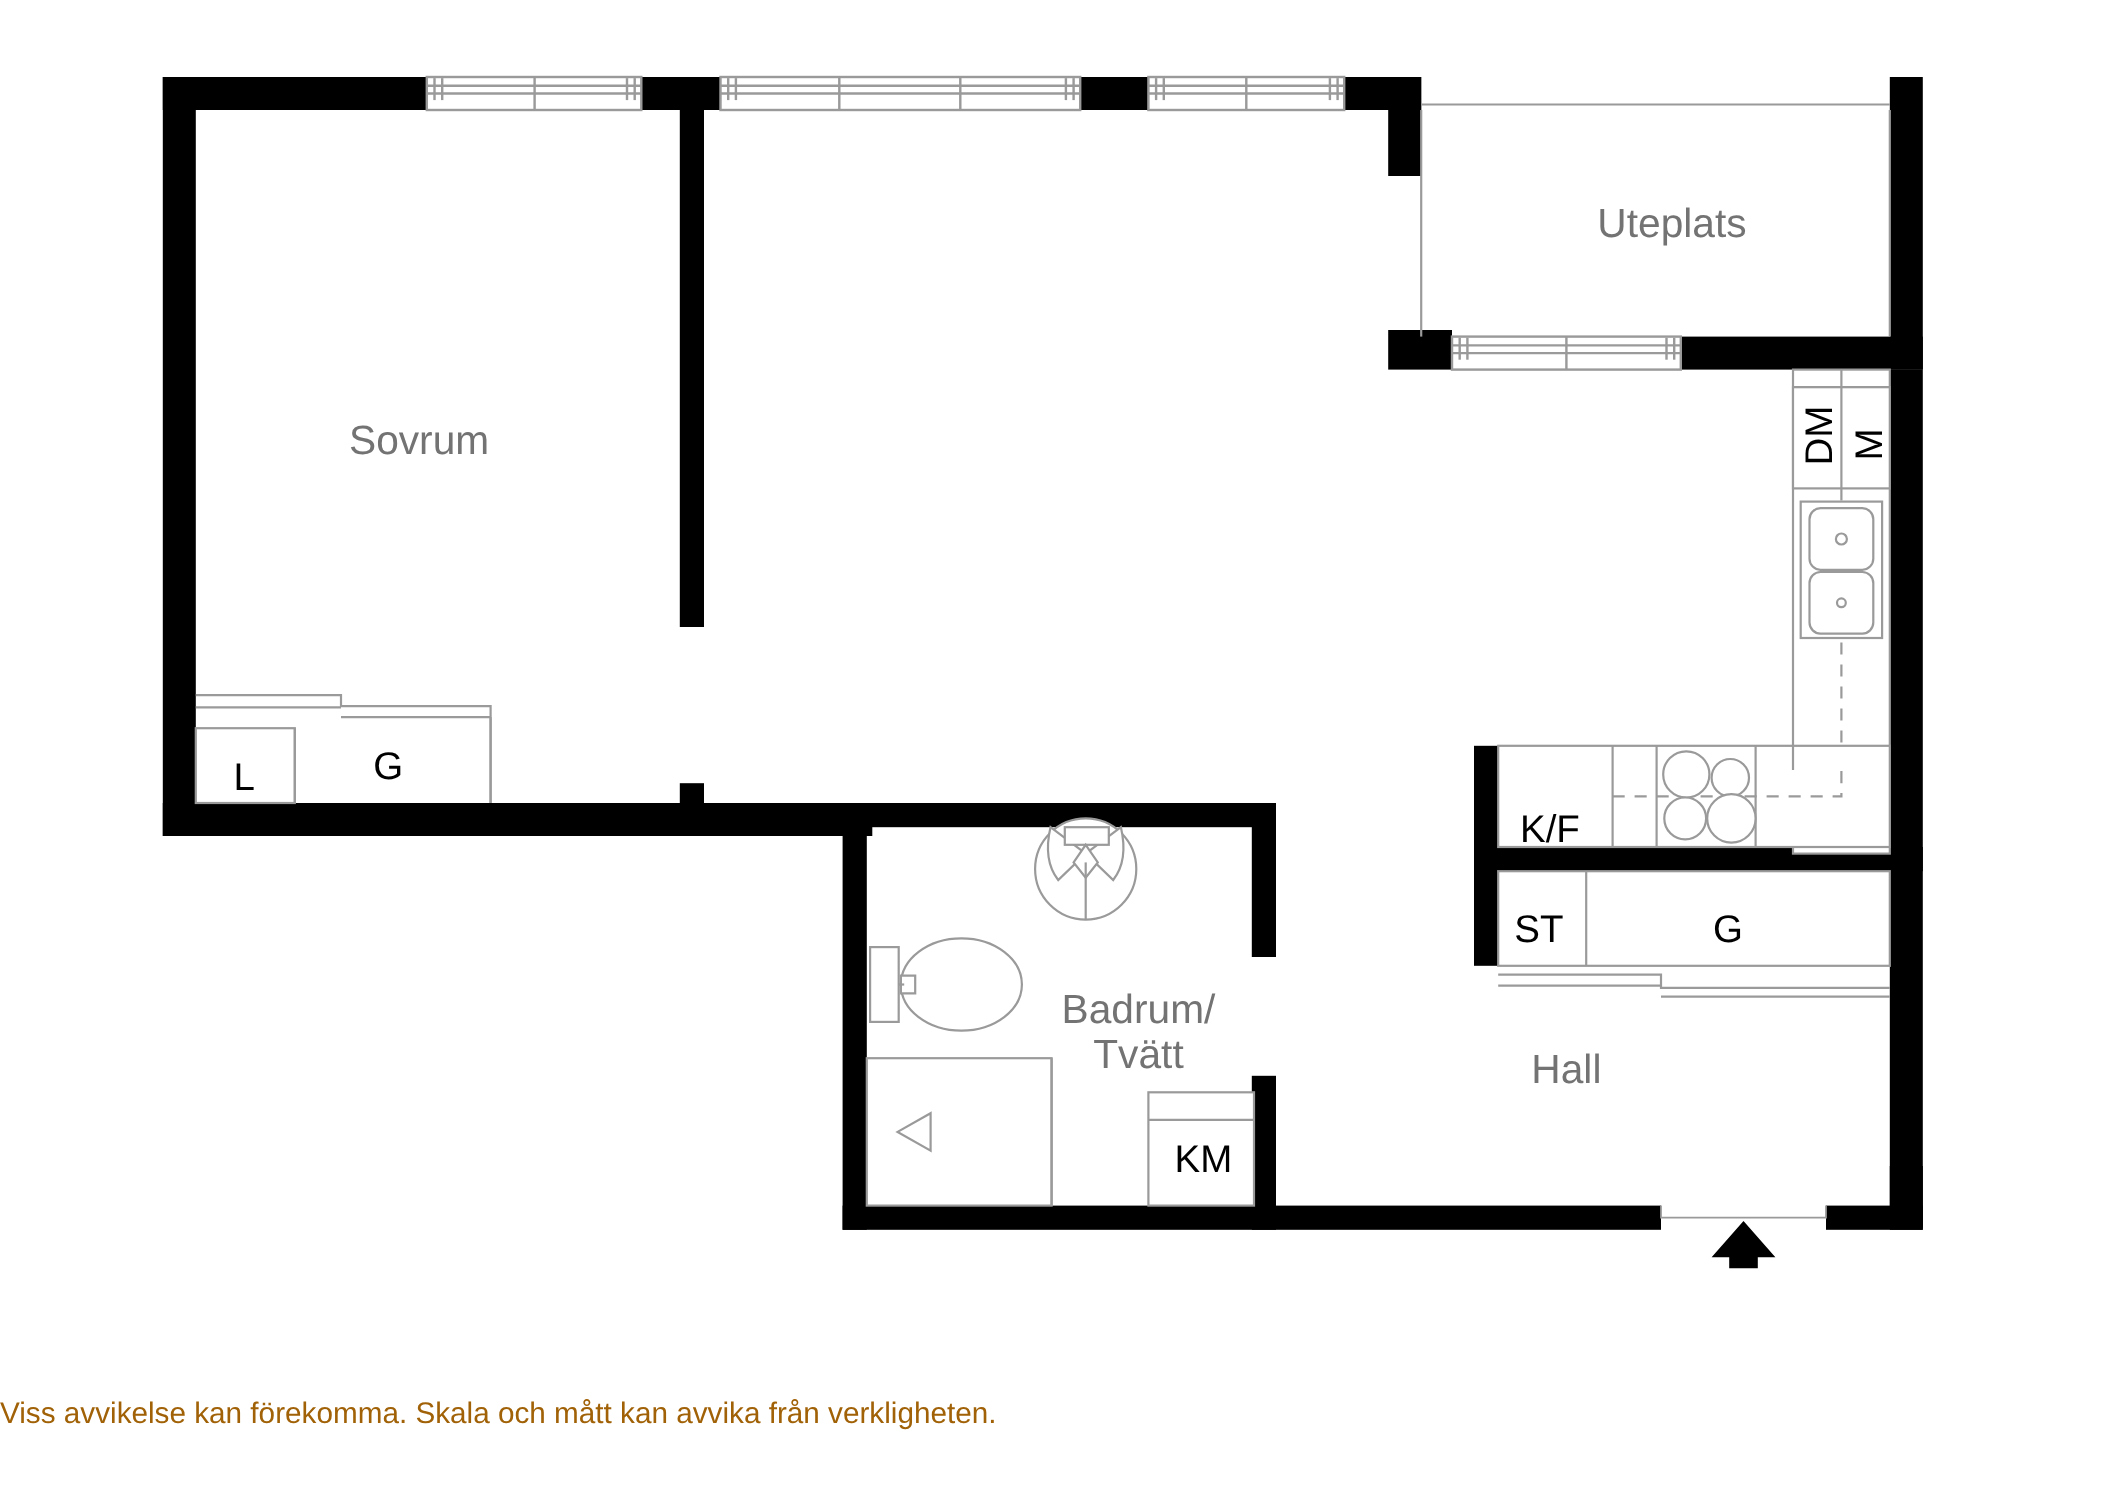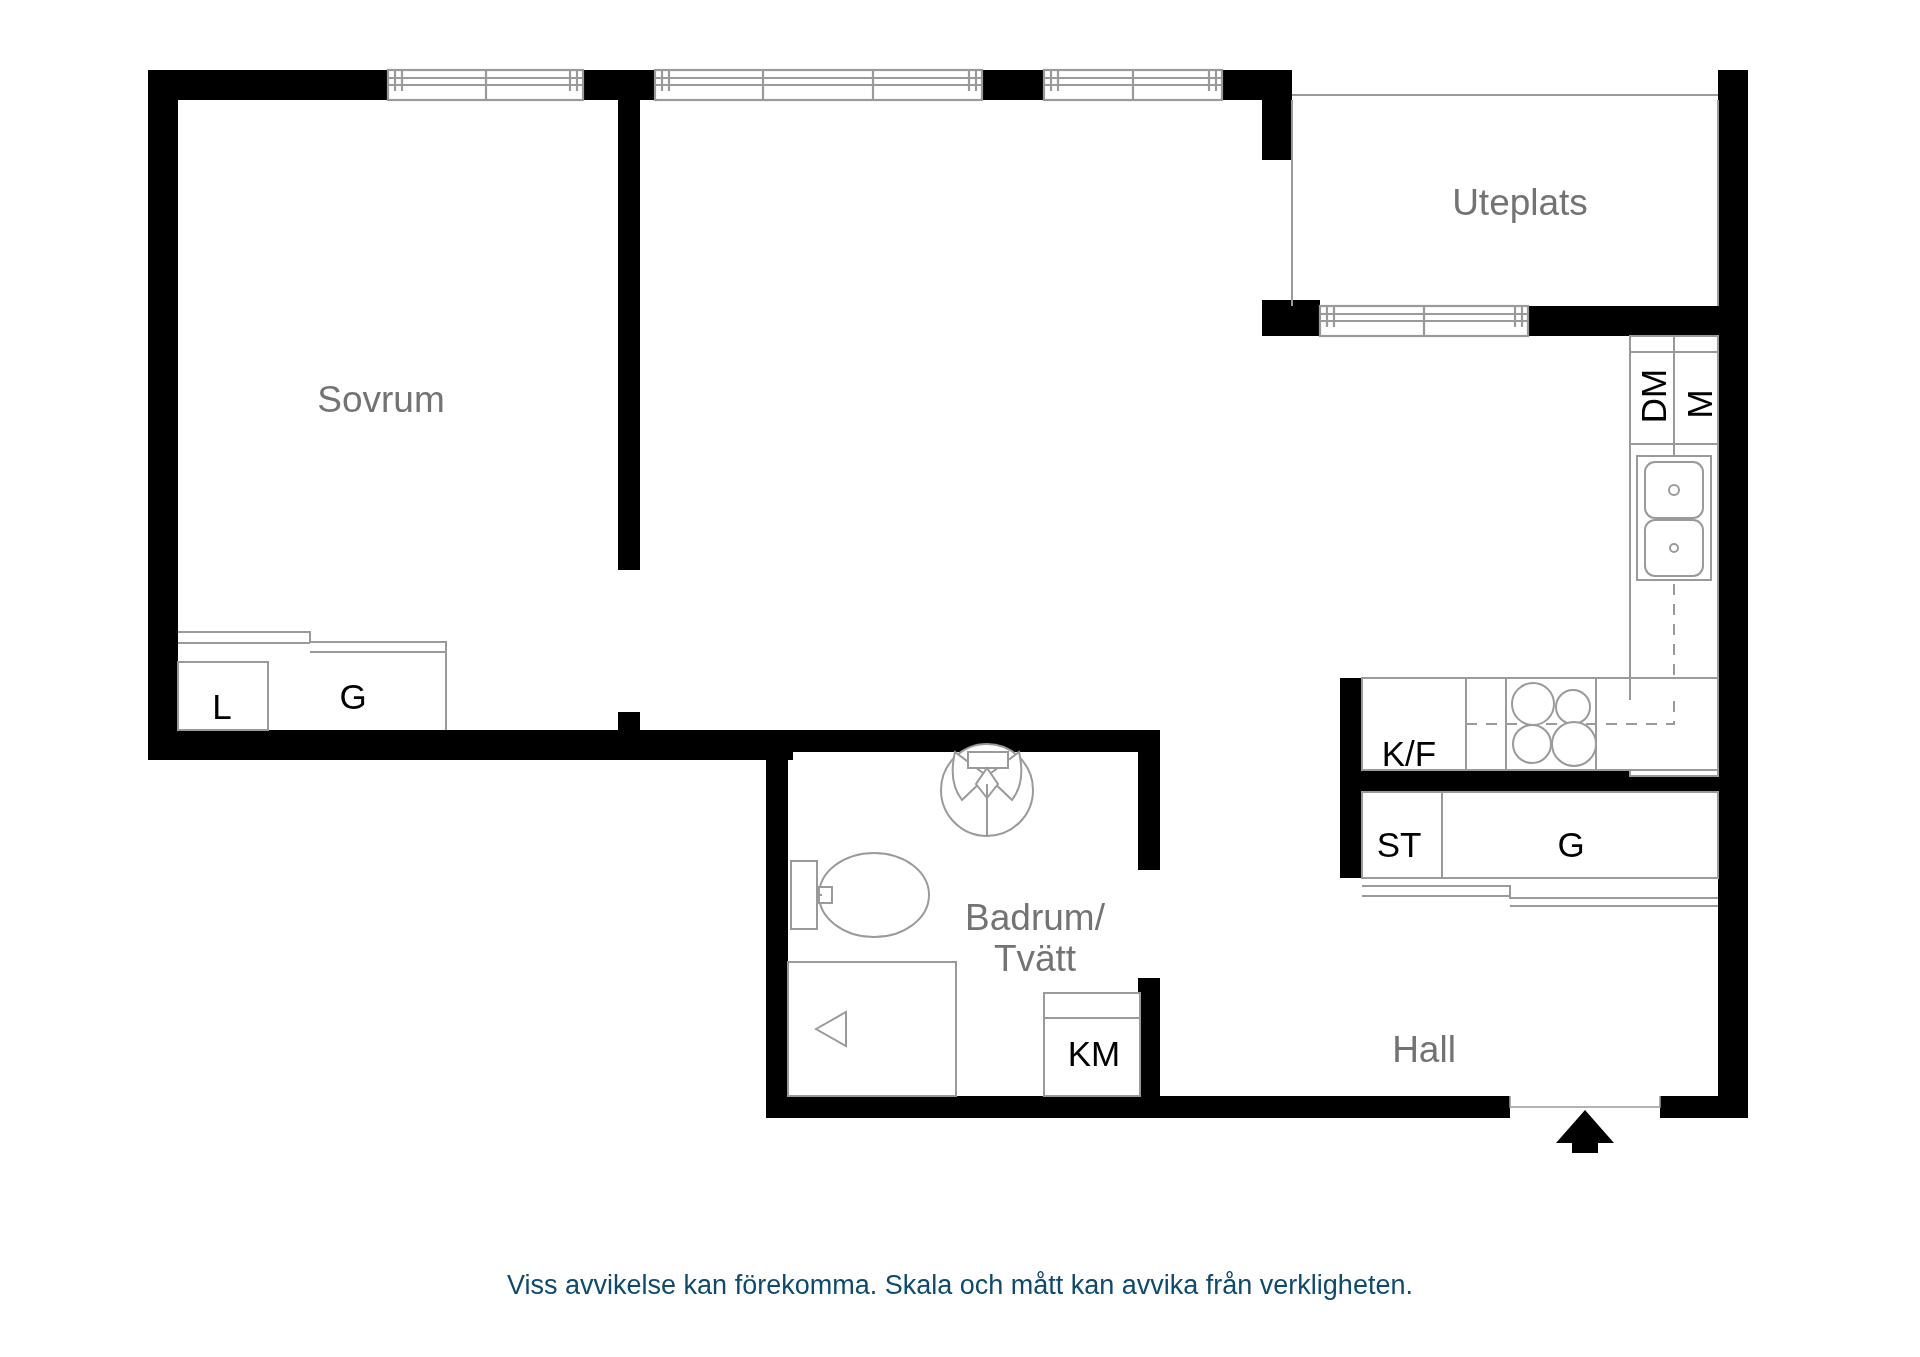--- a/index.html
+++ b/index.html
@@ -48,24 +48,23 @@
     transform: translate(-50%, -50%);
   }
   .fixture-label.rot {
     transform: translate(-50%, -50%) rotate(-90deg);
   }
   #caption {
     position: absolute;
     left: 0;
     top: 1270px;
     width: 1920px;
-    text-align: center;
     font-family: "Liberation Sans", sans-serif;
     font-size: 27px;
-    color: #0c4a6e;
+    color: #a16207;
   }
 </style>
 </head>
 <body>
 
 <div id="floorplan-wrap">
 
   <svg id="plan-svg" width="1920" height="1357" viewBox="0 0 1920 1357">
 
     <g fill="#000000">
@@ -271,21 +270,21 @@
       <path d="M 1585 1110 L 1614 1143 L 1598 1143 L 1598 1153 L 1572 1153 L 1572 1143 L 1556 1143 Z"></path>
     </g>
 
   </svg>
 
   <div class="room-label" style="left:381px; top:400px;">Sovrum</div>
 
 
   <div class="room-label" style="left:1520px; top:203px;">Uteplats</div>
 
-  <div class="room-label" style="left:1424px; top:1050px;">Hall</div>
+  <div class="room-label" style="left:1424px; top:972px;">Hall</div>
 
   <div class="room-label two-line" style="left:1035px; top:919px;">
     <div>Badrum/</div>
     <div>Tvätt</div>
   </div>
 
   <div class="fixture-label" style="left:222px; top:707px;">L</div>
 
   <div class="fixture-label" style="left:353px; top:697px;">G</div>
 

